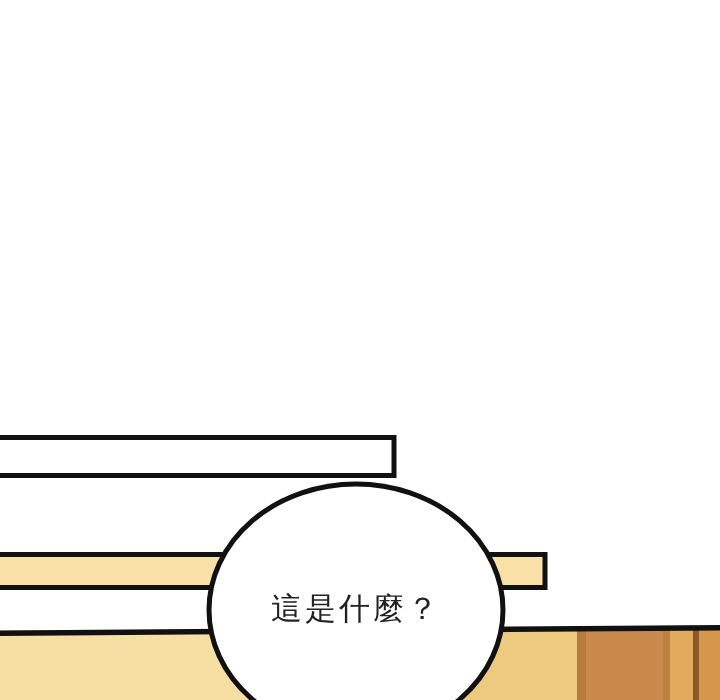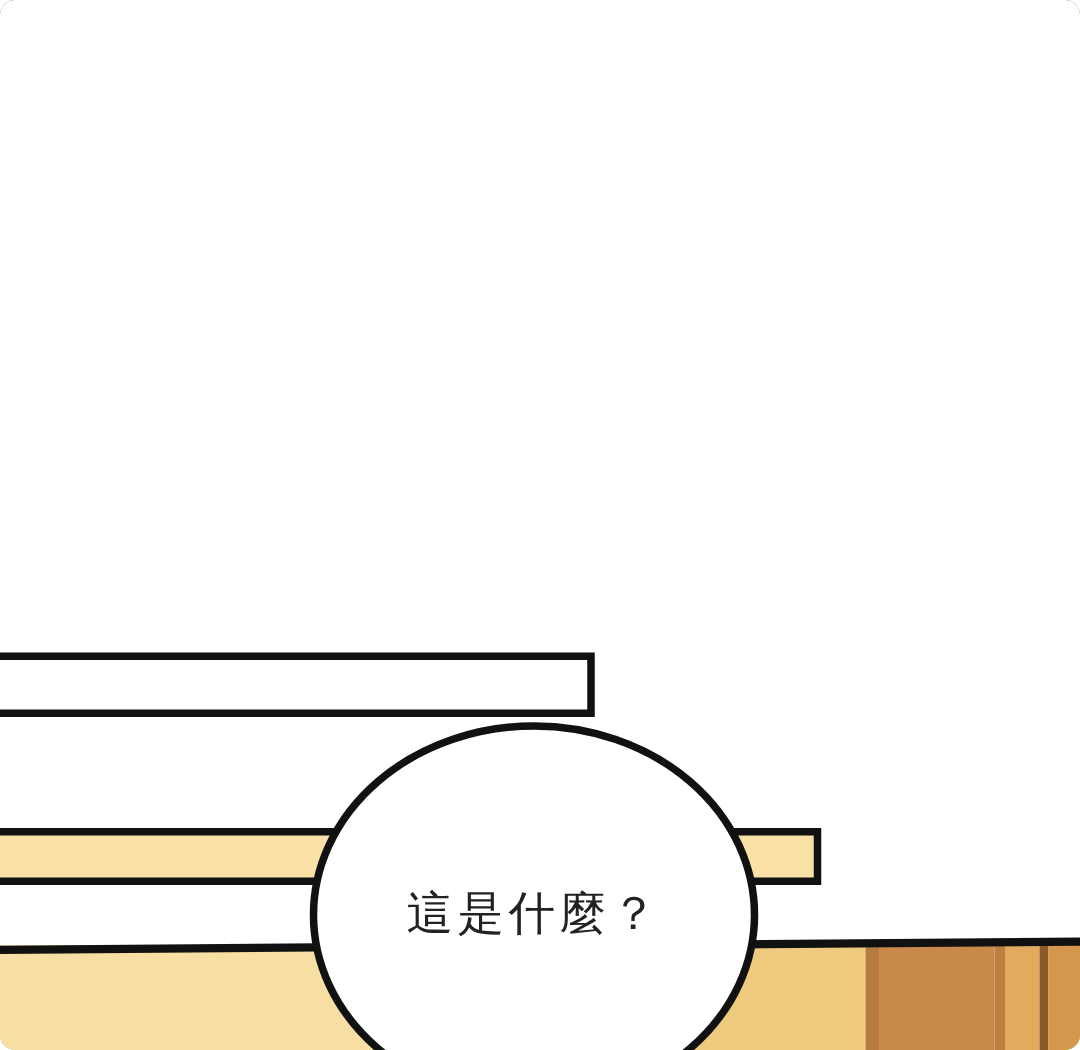--- a/index.html
+++ b/index.html
@@ -2,21 +2,20 @@
 <html><head>
 <meta charset="utf-8">
 <style>
   html, body { margin: 0; padding: 0; background: #fff; }
   .stage {
     position: relative;
     width: 720px;
     height: 700px;
     overflow: hidden;
     background: #4d7c0f;
-    border-radius: 10px;
   }
   svg { display: block; }
   .outlined { stroke-width: 5px; }
   .noline { stroke: none; }
   .bubble-text {
     font-family: "DejaVu Sans", "Liberation Sans", sans-serif;
     font-size: 31px;
     letter-spacing: 3px;
     text-anchor: middle;
     font-weight: 500;

